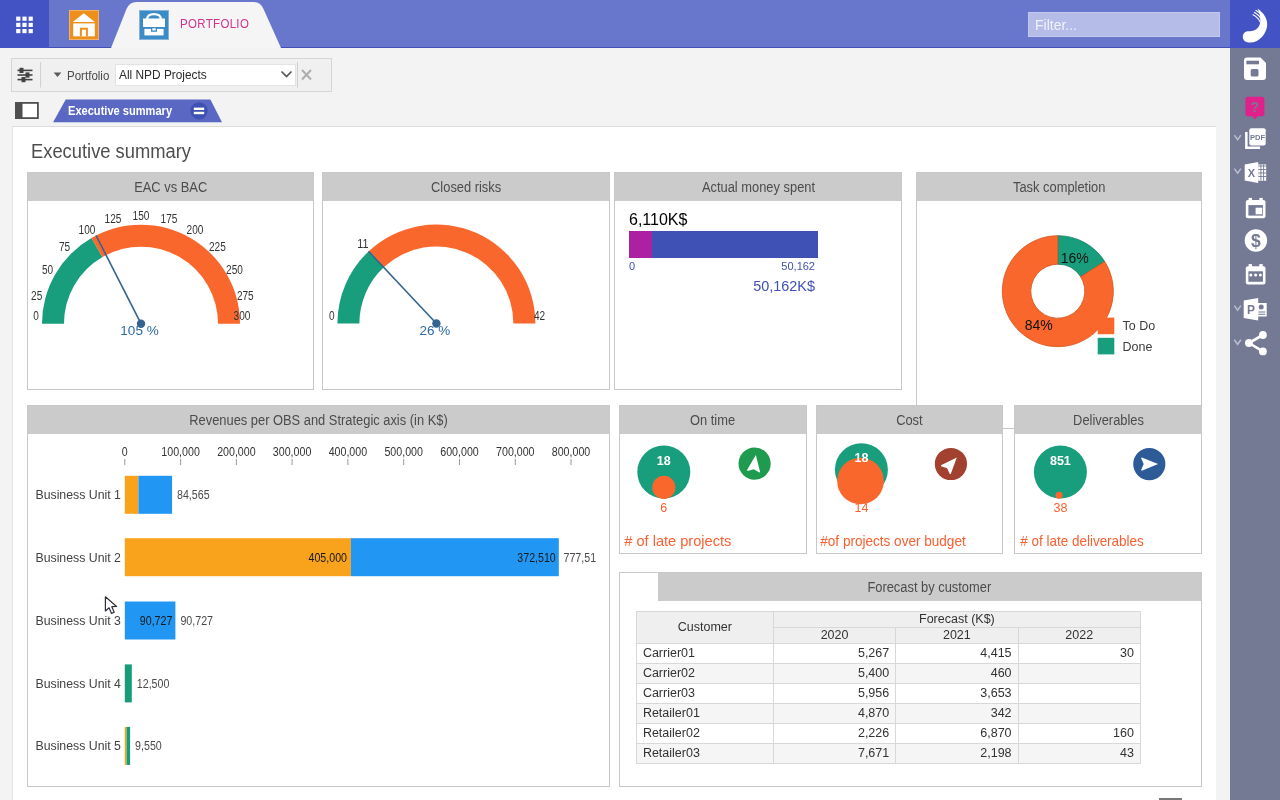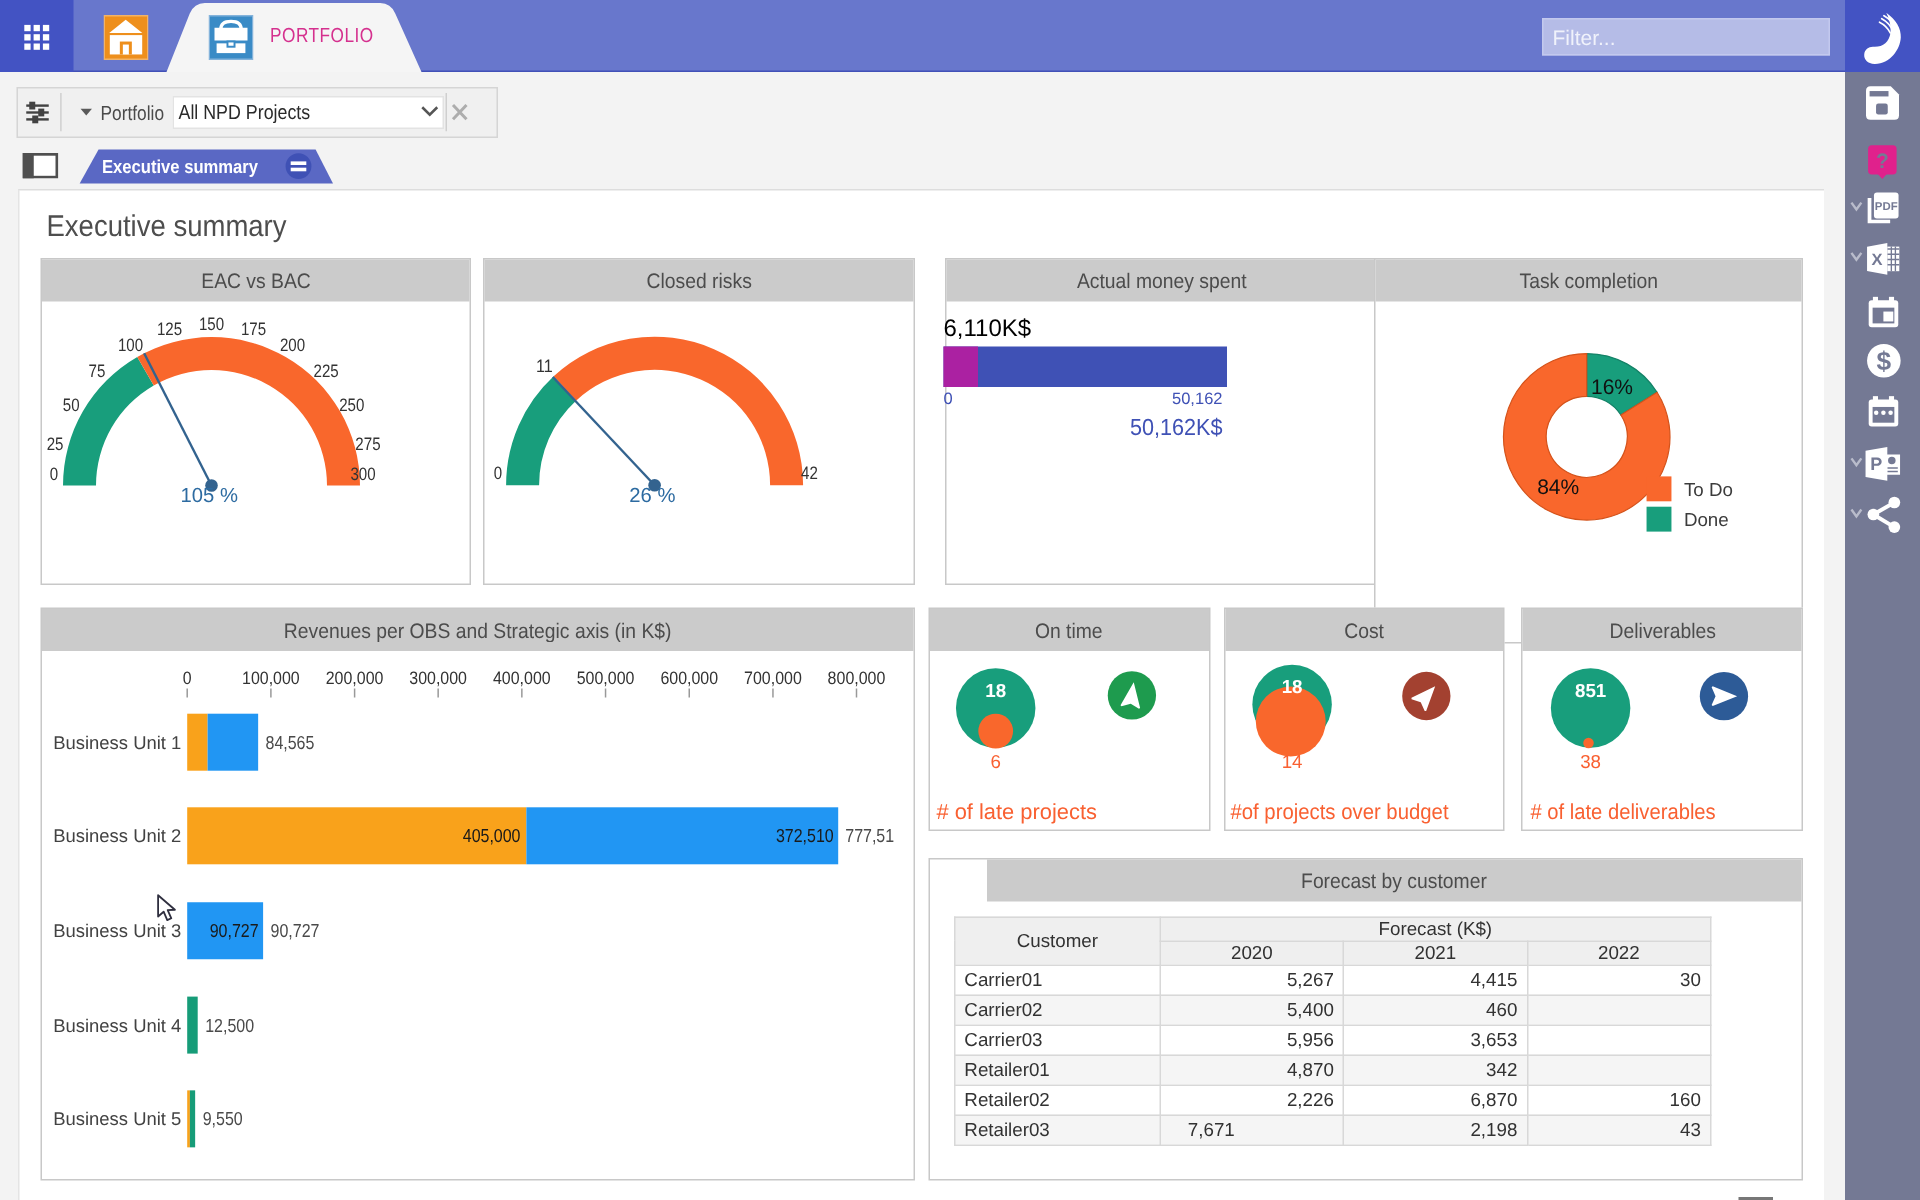--- a/index.html
+++ b/index.html
@@ -79,21 +79,21 @@
     <rect x="3.8" y="9.8" width="10.4" height="2.4" fill="#fff"></rect>
 </svg>
 <div class="abs" style="left:12px;top:126px;width:1204px;height:674px;background:#fff;border-top:1px solid #DDD;border-left:1px solid #E4E4E4;"></div>
 <div class="abs" style="left:31px;top:139.5px;font-size:20px;color:#4E4E4E;transform:scaleX(0.917);transform-origin:0 0;">Executive summary</div>
 <div class="panel" style="left:27px;top:172px;width:287px;height:218px;">
     <div class="ptitle"><span>EAC vs BAC</span></div>
   </div>
 <div class="panel" style="left:322px;top:172px;width:288px;height:218px;">
     <div class="ptitle"><span>Closed risks</span></div>
   </div>
-<div class="panel" style="left:630px;top:172px;width:288px;height:218px;text-decoration:underline;">
+<div class="panel" style="left:614px;top:172px;width:288px;height:218px;text-decoration:underline;">
     <div class="ptitle"><span>Actual money spent</span></div>
   </div>
 <div class="panel" style="left:916px;top:172px;width:286px;height:257px;">
     <div class="ptitle"><span>Task completion</span></div>
   </div>
 <svg class="abs" style="left:0;top:0;pointer-events:none" width="1280" height="800">
     <path d="M42,323.7 A99,99 0 0 1 91.5,238 L102.5,257 A77,77 0 0 0 64,323.7 Z" fill="#189E7C"></path>
     <path d="M91.5,238 A99,99 0 0 1 240,323.7 L218,323.7 A77,77 0 0 0 102.5,257 Z" fill="#F9672C"></path>
     <line x1="141" y1="323.7" x2="96.1" y2="235.5" stroke="#33638F" stroke-width="1.6"></line>
     <circle cx="141" cy="323.7" r="4.2" fill="#33638F"></circle>
@@ -258,21 +258,21 @@
         <td style="border:1px solid #D8D8D8;text-align:right;padding:0 6px 0 0;"></td>
       </tr>
       <tr style="background:#FFFFFF;">
         <td style="border:1px solid #D8D8D8;height:20px;padding:0 0 0 6px;">Retailer02</td>
         <td style="border:1px solid #D8D8D8;text-align:right;padding:0 6px 0 0;">2,226</td>
         <td style="border:1px solid #D8D8D8;text-align:right;padding:0 6px 0 0;">6,870</td>
         <td style="border:1px solid #D8D8D8;text-align:right;padding:0 6px 0 0;">160</td>
       </tr>
       <tr style="background:#F5F5F5;">
         <td style="border:1px solid #D8D8D8;height:20px;padding:0 0 0 6px;">Retailer03</td>
-        <td style="border:1px solid #D8D8D8;text-align:left;padding:0 6px 0 18px;">7,671</td>
+        <td style="border:1px solid #D8D8D8;text-align:right;padding:0 6px 0 18px;">7,671</td>
         <td style="border:1px solid #D8D8D8;text-align:right;padding:0 6px 0 0;">2,198</td>
         <td style="border:1px solid #D8D8D8;text-align:right;padding:0 6px 0 0;">43</td>
       </tr>
     </tbody>
   </table>
 <div class="abs" style="left:1159.4px;top:798px;width:22.2px;height:2px;background:#777;"></div>
 <div class="abs" style="left:1230px;top:0;width:50px;height:800px;background:#747994"></div>
 <div class="abs" style="left:1230px;top:0;width:50px;height:48px;background:#4353C3"></div>
 <svg class="abs" style="left:1230px;top:0" width="50" height="48">
 <path d="M27.5,8.5 C34,13 37.5,19 37.2,25 C36.8,33 30,42.5 20,42.6 C15,42.7 12.6,39.5 12.8,36.5 C13,32.8 16,31 19,31.2 C25,31.6 29.5,28 30.3,22 C30.8,17.5 29.5,12.5 27.5,8.5 Z" fill="#fff"></path>

